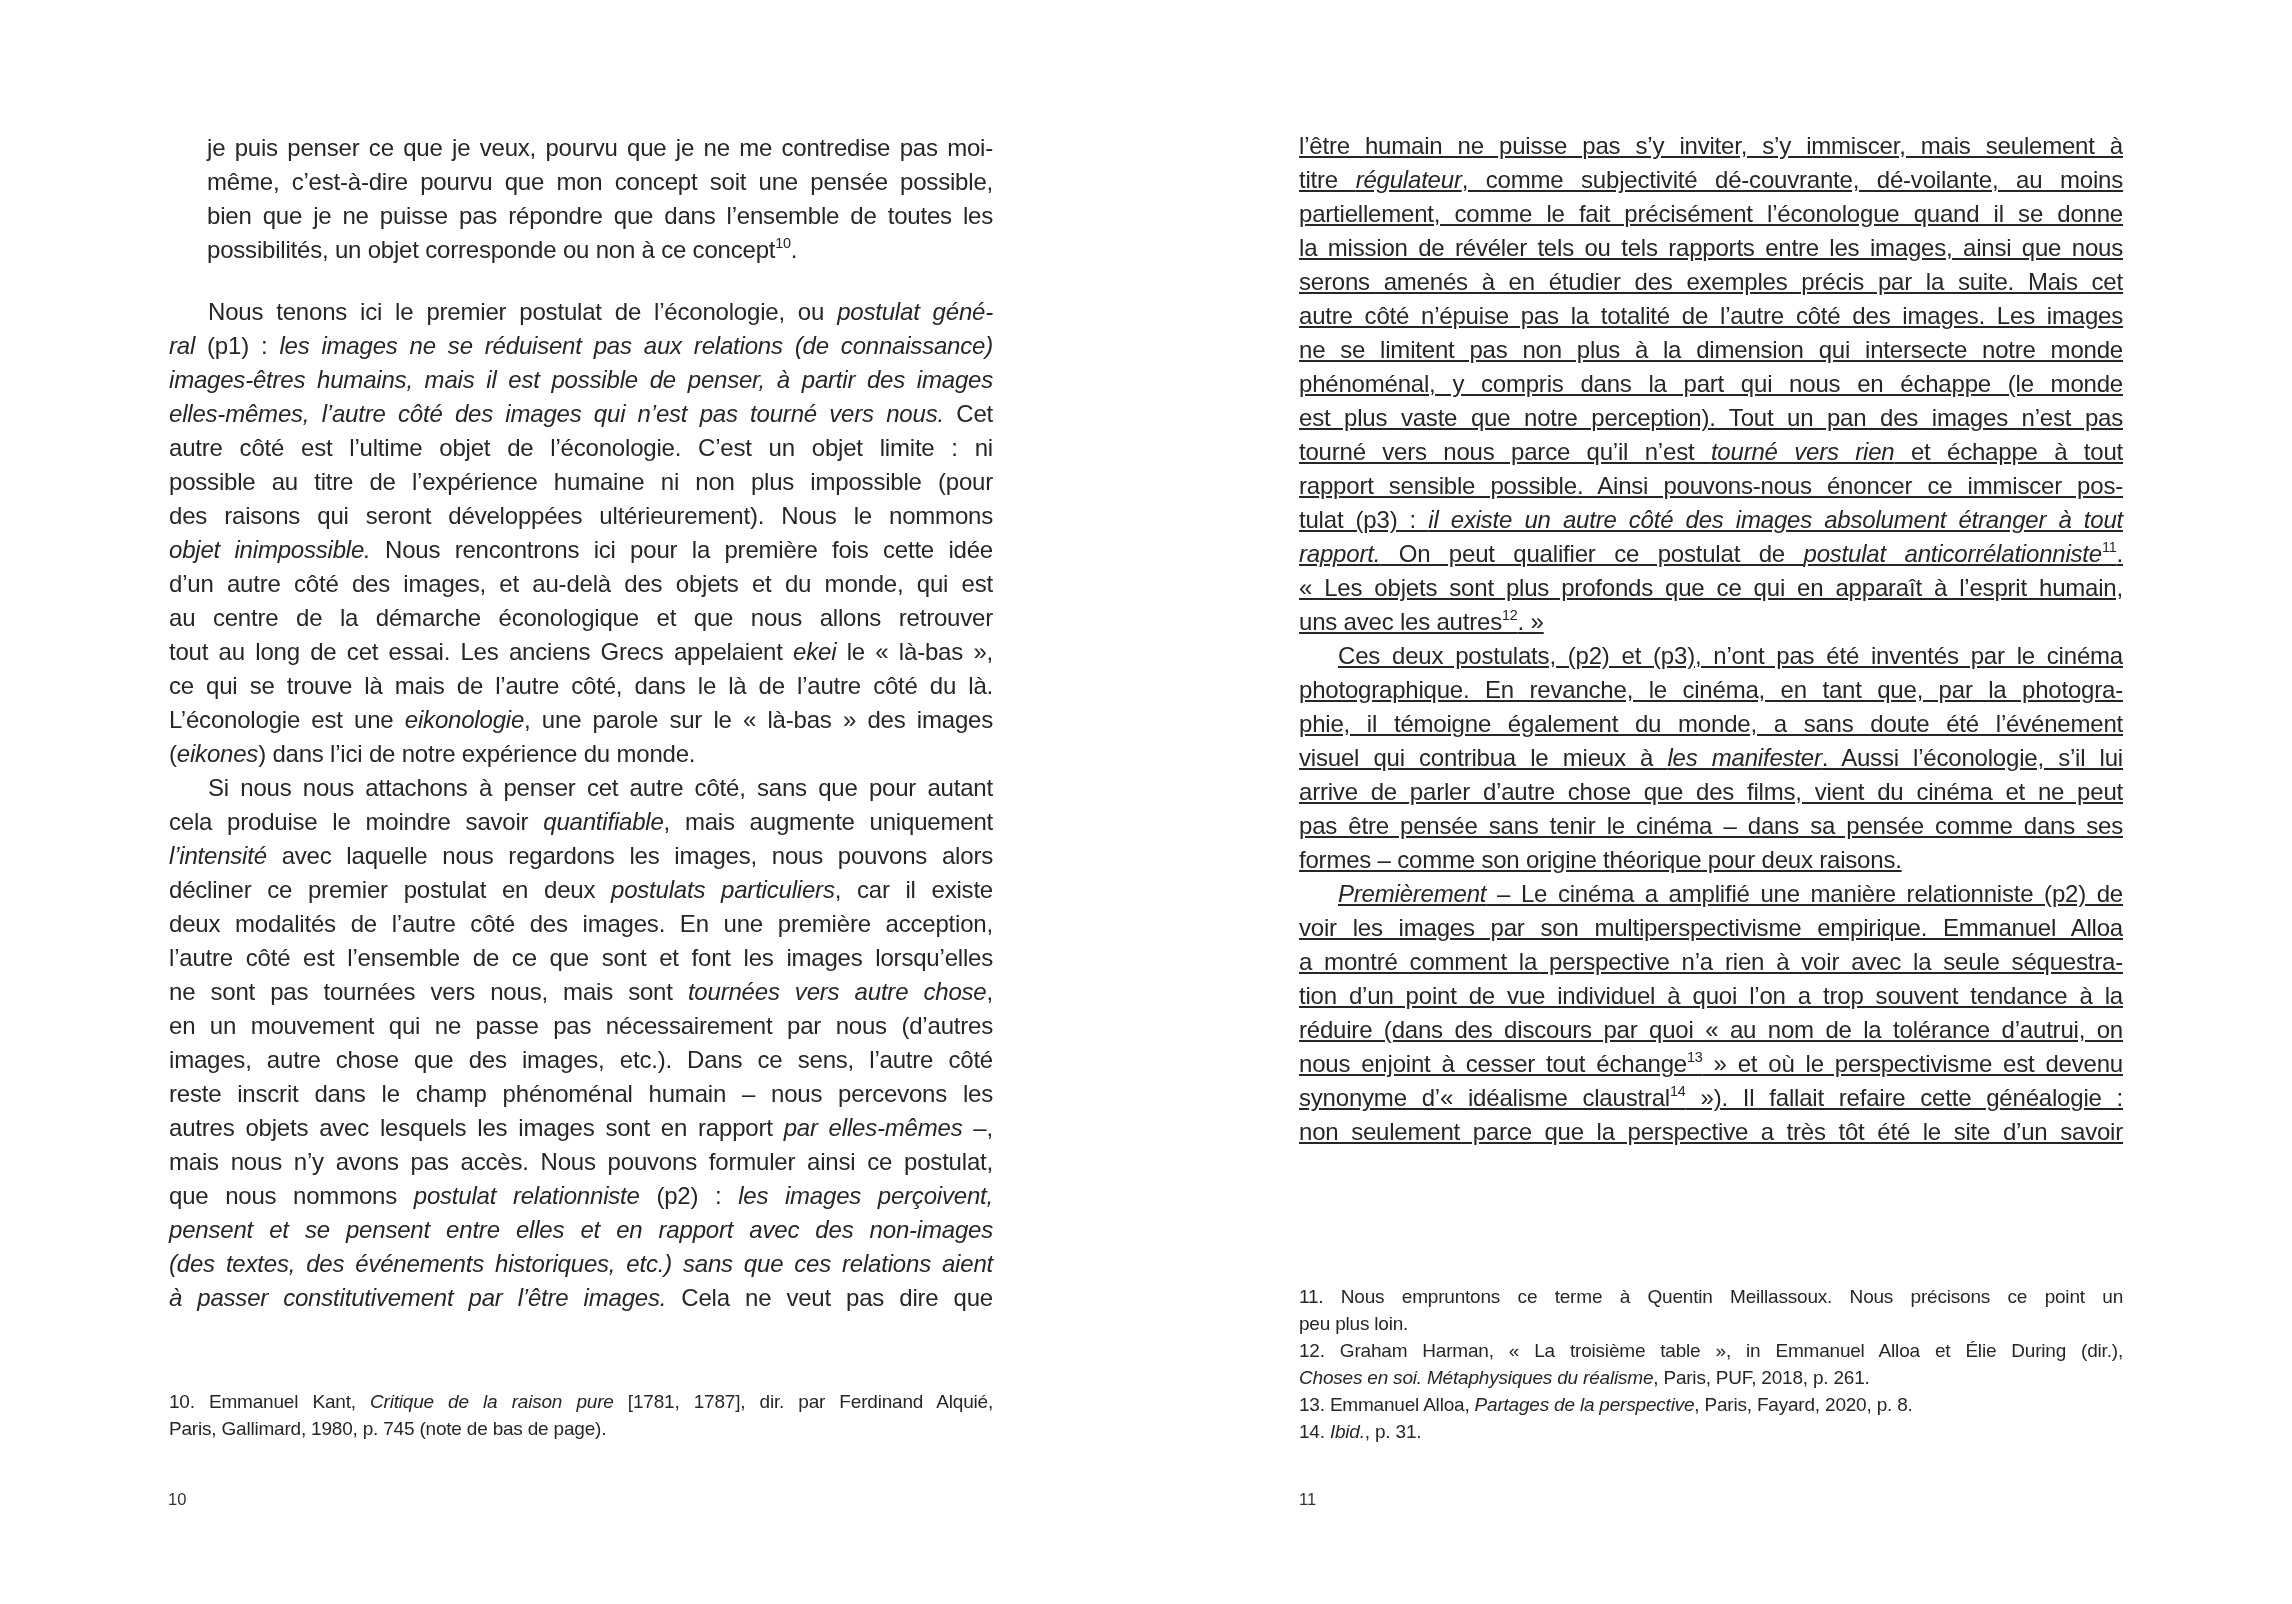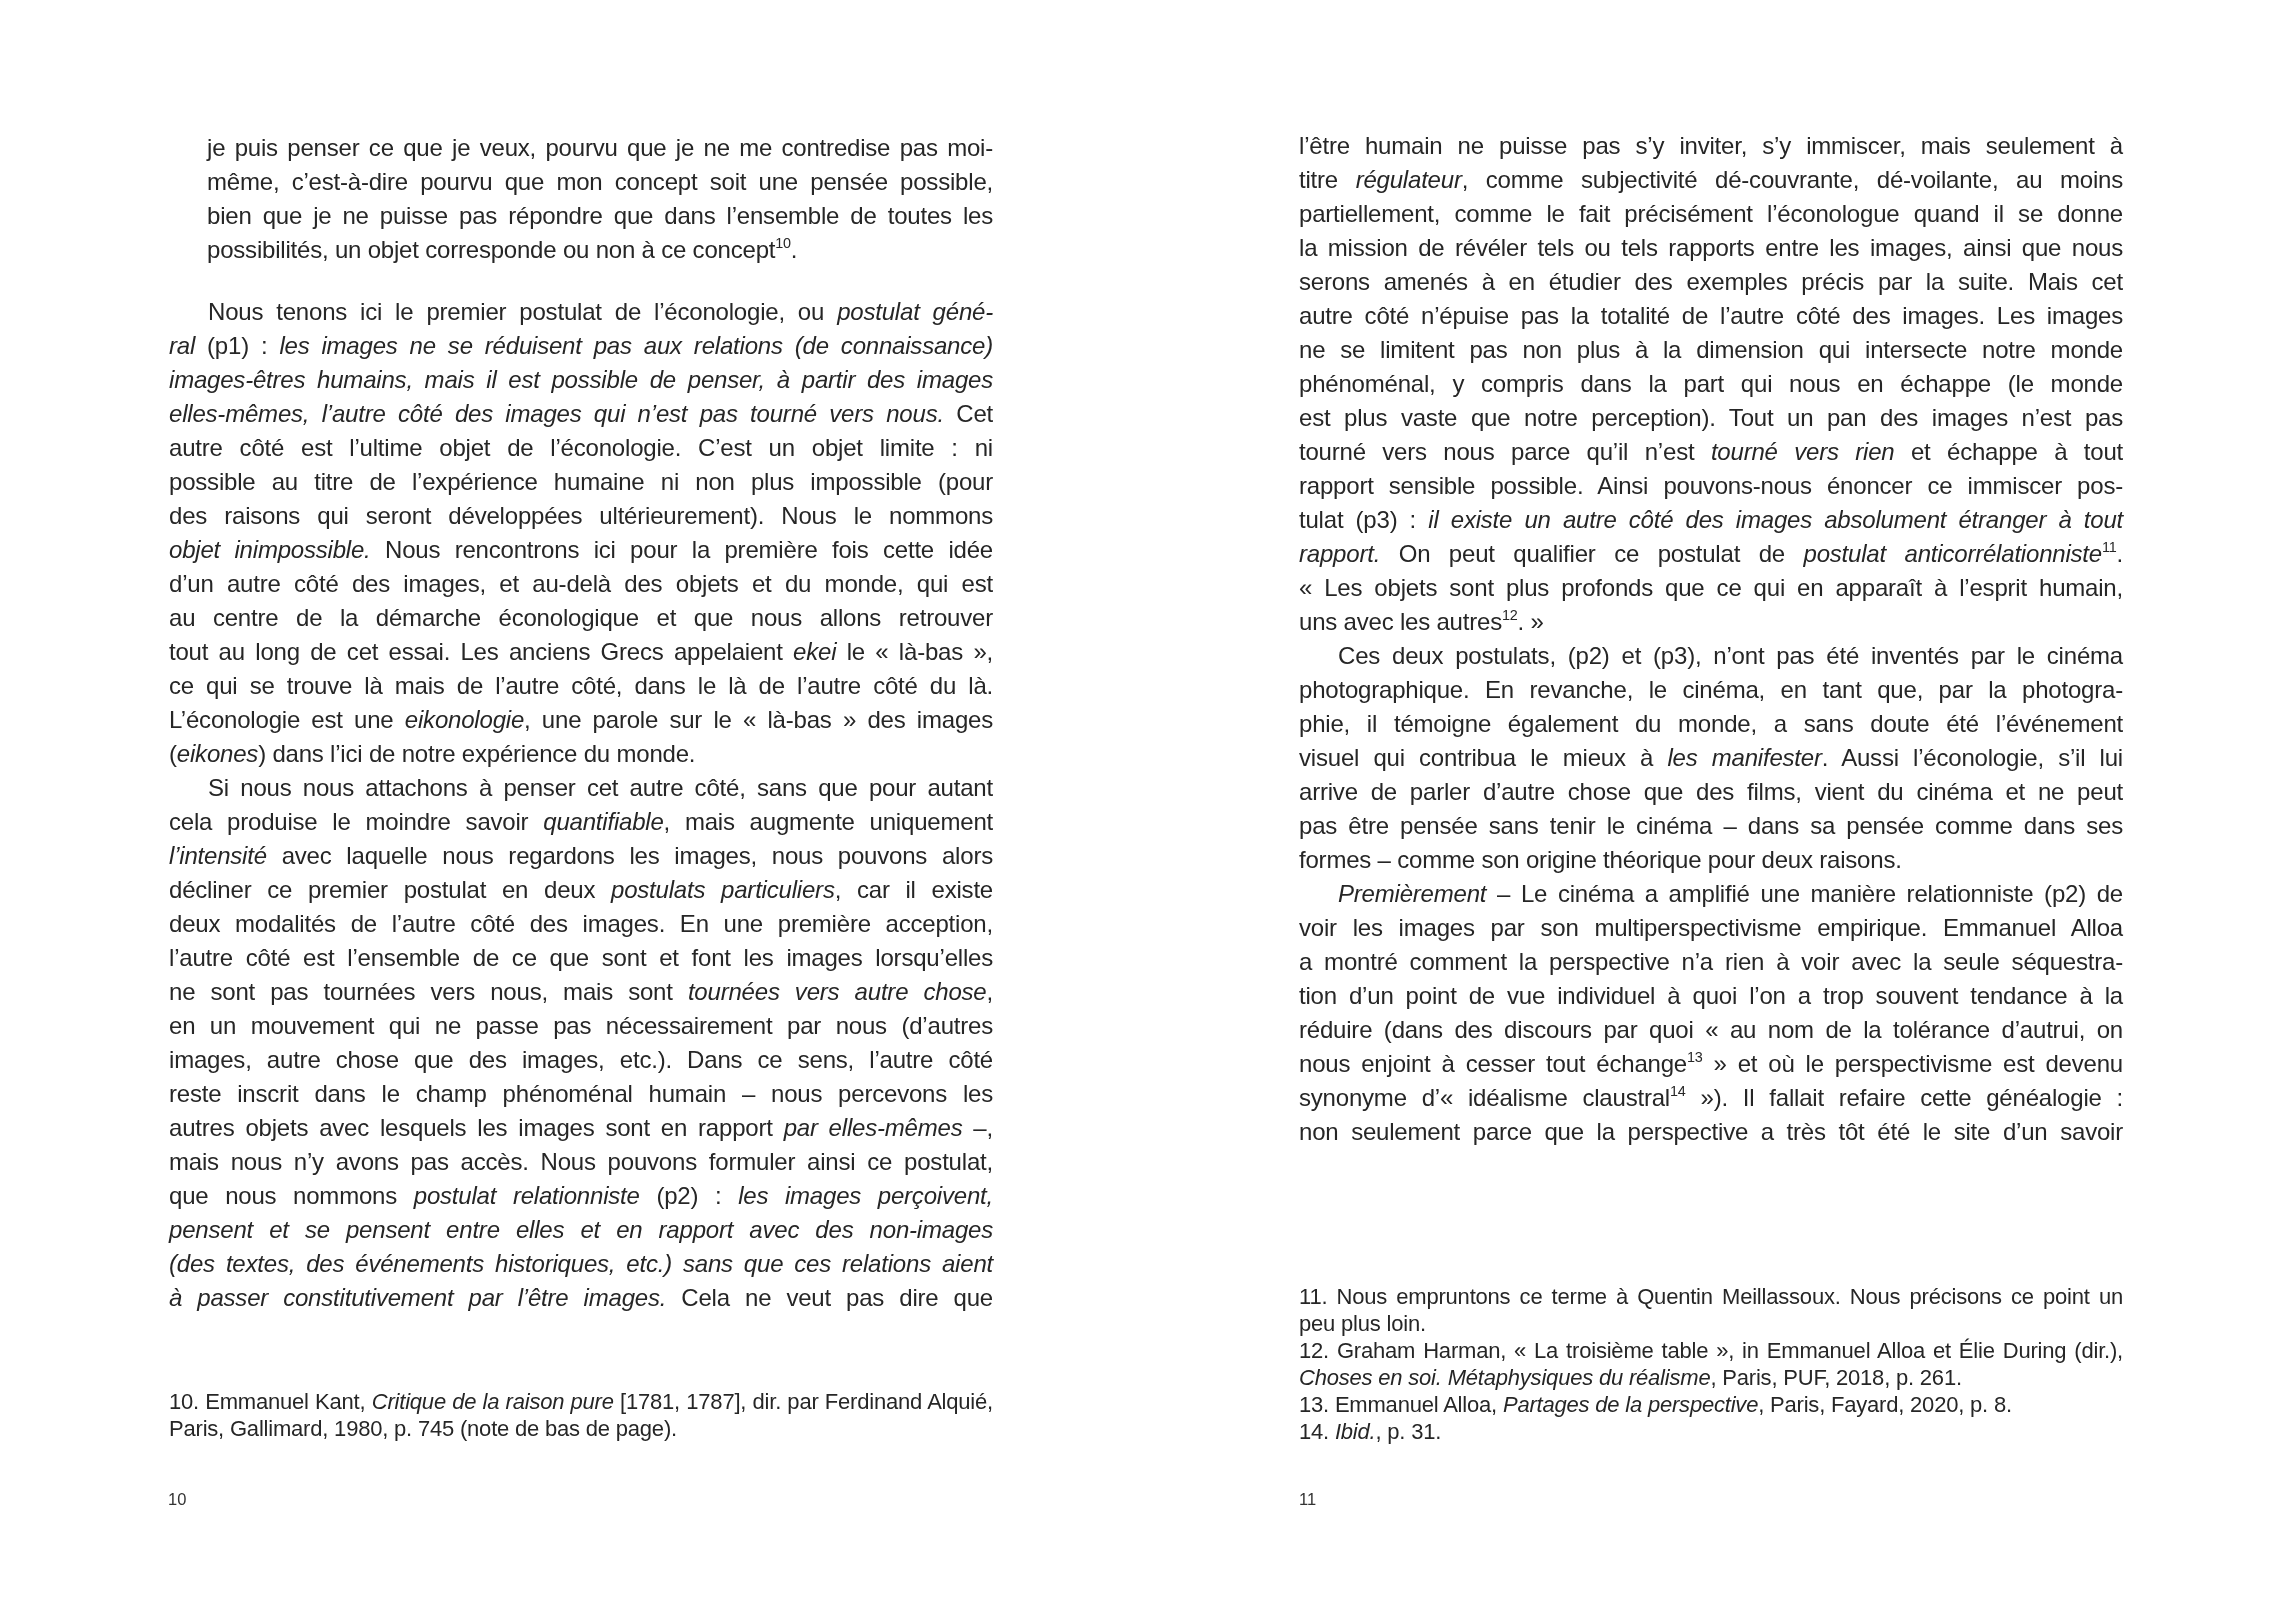--- a/index.html
+++ b/index.html
@@ -7,31 +7,31 @@
          font-family: "Liberation Sans", "DejaVu Sans", sans-serif; color: #262626; }
   .page { position: absolute; top: 0; height: 1196px; }
   #page-left { left: 0; width: 1146px; }
   #page-right { left: 1146px; width: 1146px; }
   .block { position: absolute; }
   .line { display: block; height: 34px; line-height: 34px; font-size: 24px;
           white-space: nowrap; text-align: justify; text-align-last: justify;
           letter-spacing: -0.2px; }
   .line.last { text-align-last: left; }
   .line.indent { padding-left: 39px; }
-  .fn .line { height: 27px; line-height: 27px; font-size: 22px; letter-spacing: -0.2px; }
+  .fn .line { height: 27px; line-height: 27px; font-size: 19px; letter-spacing: -0.2px; }
   .it { font-style: italic; }
   sup { font-size: 0.6em; line-height: 0; vertical-align: 0.7em; }
   .pagenum { position: absolute; font-size: 16.5px; color: #333; }
   
   #left-quote { left: 207px; top: 131px; width: 786px; }
   #left-body  { left: 169px; top: 295px; width: 824px; }
   #left-notes { left: 169px; top: 1388px; width: 824px; }
   #left-num   { left: 168px; top: 1490px; }
   
-  #right-body  { left: 153px; top: 129px; width: 824px; }
+  #right-body  { left: 153px; top: 129px; width: 824px; text-decoration: underline; }
   #right-notes { left: 153px; top: 1283px; width: 824px; }
   #right-num   { left: 153px; top: 1490px; }
 </style>
 </head>
 <body>
 
 <div class="page" id="page-left">
   <div class="block" id="left-quote">
       <div class="line"><span>je puis penser ce que je veux, pourvu que je ne me contredise pas moi-</span></div>
       <div class="line"><span>même, c’est-à-dire pourvu que mon concept soit une pensée possible,</span></div>

